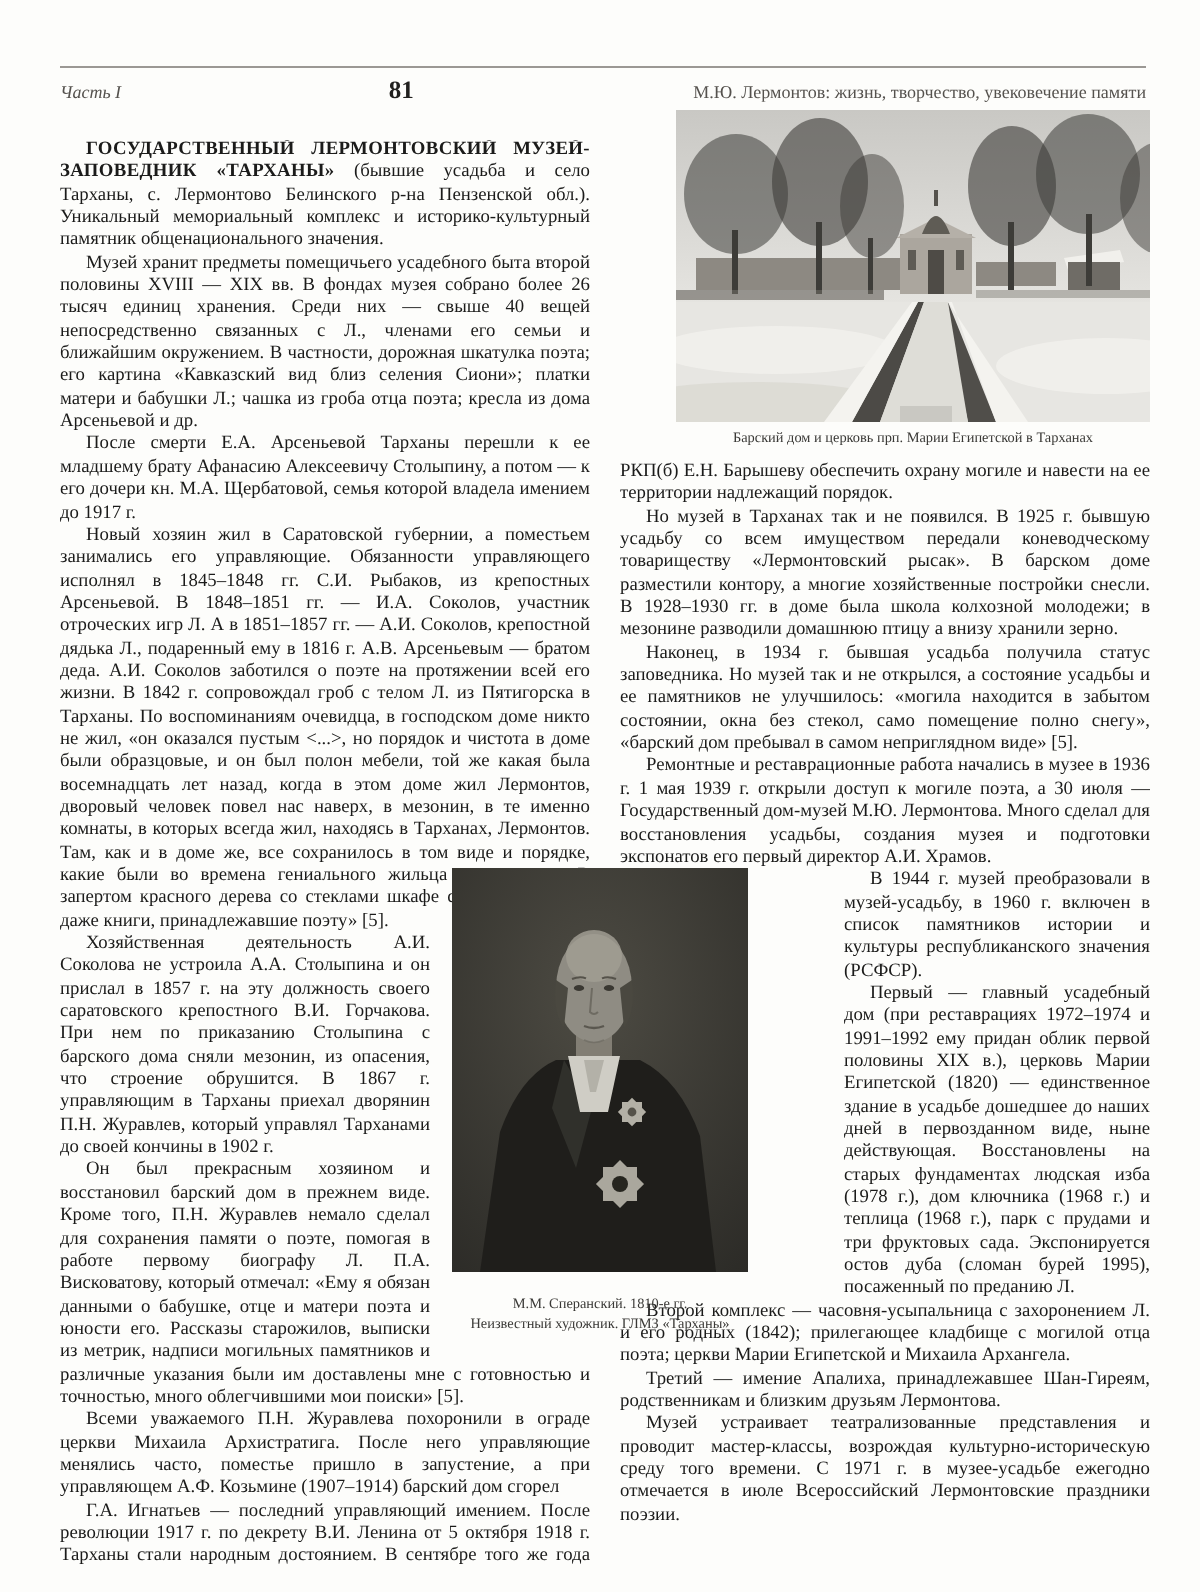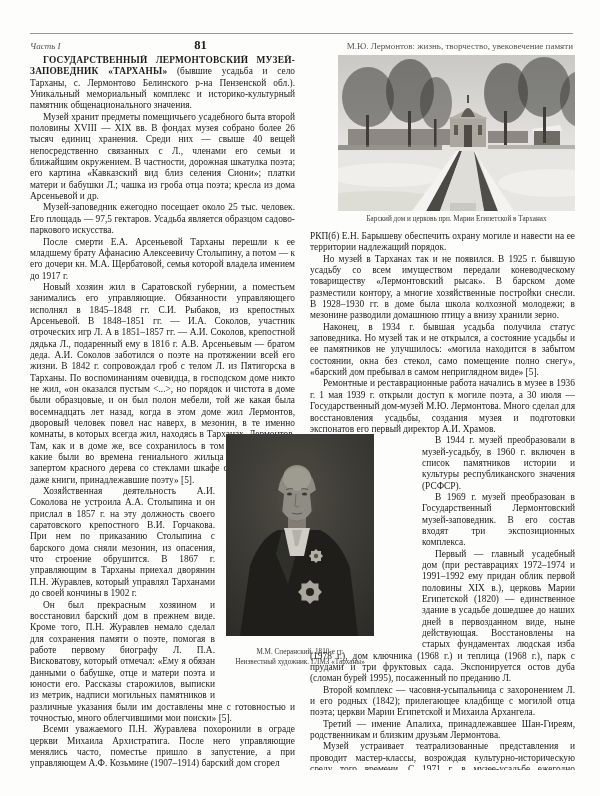--- a/index.html
+++ b/index.html
@@ -35,21 +35,21 @@
     position: absolute; left: 30px; right: 27px; top: 33px;
     border-top: 1px solid #9b9894; height: 0;
   }
 
   
   .col {
     position: absolute; top: 55px; height: 715px; overflow: hidden;
     font-size: 9.4px; line-height: 11.35px; text-align: justify;
     hyphens: auto; -webkit-hyphens: auto;
   }
-  .col-left  { left: 30px;  width: 265px; }
+  .col-left  { left: 30px;  width: 265px; margin-top: 15px; }
   .col-right { left: 310px; width: 265px; }
   .col p { text-indent: 13px; }
   .col p.no-indent { text-indent: 0; }
   .col b { letter-spacing: .2px; }
 
   
   .cutout-right { float: right; width: 80px;  height: 215px; }
   .cutout-left  { float: left;  width: 112px; height: 215px; }
 
   
@@ -78,21 +78,20 @@
     <span class="spacer-l"></span>
     <span class="page-num">81</span>
     <span class="spacer-r"></span>
     <span class="running-title">М.Ю. Лермонтов: жизнь, творчество, увековечение памяти</span>
   </div>
   <div class="header-rule"></div>
 
   <div class="col col-left">
     <p><b>ГОСУДАРСТВЕННЫЙ ЛЕРМОНТОВСКИЙ МУЗЕЙ-ЗАПОВЕДНИК «ТАРХАНЫ»</b><span> (бывшие усадьба и село Тарханы, с. Лермонтово Белинского р-на Пензенской обл.). Уникальный мемориальный комплекс и историко-культурный памятник общенационального значения.</span></p>
     <p>Музей хранит предметы помещичьего усадебного быта второй половины XVIII — XIX вв. В фондах музея собрано более 26 тысяч единиц хранения. Среди них — свыше 40 вещей непосредственно связанных с Л., членами его семьи и ближайшим окружением. В частности, дорожная шкатулка поэта; его картина «Кавказский вид близ селения Сиони»; платки матери и бабушки Л.; чашка из гроба отца поэта; кресла из дома Арсеньевой и др.</p>
-    <p>Музей-заповедник ежегодно посещает около 25 тыс. человек. Его площадь — 97,5 гектаров. Усадьба является образцом садово-паркового искусства.</p>
     <p>После смерти Е.А. Арсеньевой Тарханы перешли к ее младшему брату Афанасию Алексеевичу Столыпину, а потом — к его дочери кн. М.А. Щербатовой, семья которой владела имением до 1917 г.</p>
     <p>Новый хозяин жил в Саратовской губернии, а поместьем занимались его управляющие. Обязанности управляющего исполнял в 1845–1848 гг. С.И. Рыбаков, из крепостных Арсеньевой. В 1848–1851 гг. — И.А. Соколов, участник отроческих игр Л. А в 1851–1857 гг. — А.И. Соколов, крепостной дядька Л., подаренный ему в 1816 г. А.В. Арсеньевым — братом деда. А.И. Соколов заботился о поэте на протяжении всей его жизни. В 1842 г. сопровождал гроб с телом Л. из Пятигорска в Тарханы. По воспоминаниям очевидца, в господском доме никто не жил, «он оказался пустым &lt;...&gt;, но порядок и чистота в доме были образцовые, и он был полон мебели, той же какая была восемнадцать лет назад, когда в этом доме жил Лермонтов, дворовый человек повел нас наверх, в мезонин, в те именно комнаты, в которых всегда жил, находясь в Тарханах, Лермонтов. Там, как и в доме же, все сохранилось в том виде и порядке, какие были во времена гениального жильца этих комнат. В запертом красного дерева со стеклами шкафе стояли на полках даже книги, принадлежавшие поэту» [5].</p>
     <div class="cutout-right"></div>
     <p>Хозяйственная деятельность А.И. Соколова не устроила А.А. Столыпина и он прислал в 1857 г. на эту должность своего саратовского крепостного В.И. Горчакова. При нем по приказанию Столыпина с барского дома сняли мезонин, из опасения, что строение обрушится. В 1867 г. управляющим в Тарханы приехал дворянин П.Н. Журавлев, который управлял Тарханами до своей кончины в 1902 г.</p>
     <p>Он был прекрасным хозяином и восстановил барский дом в прежнем виде. Кроме того, П.Н. Журавлев немало сделал для сохранения памяти о поэте, помогая в работе первому биографу Л. П.А. Висковатову, который отмечал: «Ему я обязан данными о бабушке, отце и матери поэта и юности его. Рассказы старожилов, выписки из метрик, надписи могильных памятников и различные указания были им доставлены мне с готовностью и точностью, много облегчившими мои поиски» [5].</p>
     <p>Всеми уважаемого П.Н. Журавлева похоронили в ограде церкви Михаила Архистратига. После него управляющие менялись часто, поместье пришло в запустение, а при управляющем А.Ф. Козьмине (1907–1914) барский дом сгорел</p>
     <p>Г.А. Игнатьев — последний управляющий имением. После революции 1917 г. по декрету В.И. Ленина от 5 октября 1918 г. Тарханы стали народным достоянием. В сентябре того же года нарком народного просвещения А.П. Луначарский поручил председателю Чембарского (г. Белинский) уездного комитета</p>
   </div>
 
   <div class="col col-right">
@@ -155,21 +154,20 @@
       </svg>
       <figcaption class="fig-caption">Барский дом и церковь прп. Марии Египетской в Тарханах</figcaption>
     </figure>
 
     <p class="no-indent">РКП(б) Е.Н. Барышеву обеспечить охрану могиле и навести на ее территории надлежащий порядок.</p>
     <p>Но музей в Тарханах так и не появился. В 1925 г. бывшую усадьбу со всем имуществом передали коневодческому товариществу «Лермонтовский рысак». В барском доме разместили контору, а многие хозяйственные постройки снесли. В 1928–1930 гг. в доме была школа колхозной молодежи; в мезонине разводили домашнюю птицу а внизу хранили зерно.</p>
     <p>Наконец, в 1934 г. бывшая усадьба получила статус заповедника. Но музей так и не открылся, а состояние усадьбы и ее памятников не улучшилось: «могила находится в забытом состоянии, окна без стекол, само помещение полно снегу», «барский дом пребывал в самом неприглядном виде» [5].</p>
     <p>Ремонтные и реставрационные работа начались в музее в 1936 г. 1 мая 1939 г. открыли доступ к могиле поэта, а 30 июля — Государственный дом-музей М.Ю. Лермонтова. Много сделал для восстановления усадьбы, создания музея и подготовки экспонатов его первый директор А.И. Храмов.</p>
     <div class="cutout-left"></div>
     <p>В 1944 г. музей преобразовали в музей-усадьбу, в 1960 г. включен в список памятников истории и культуры республиканского значения (РСФСР).</p>
-    <p>В 1969 г. музей преобразован в Государственный Лермонтовский музей-заповедник. В его состав входят три экспозиционных комплекса.</p>
     <p>Первый — главный усадебный дом (при реставрациях 1972–1974 и 1991–1992 ему придан облик первой половины XIX в.), церковь Марии Египетской (1820) — единственное здание в усадьбе дошедшее до наших дней в первозданном виде, ныне действующая. Восстановлены на старых фундаментах людская изба (1978 г.), дом ключника (1968 г.) и теплица (1968 г.), парк с прудами и три фруктовых сада. Экспонируется остов дуба (сломан бурей 1995), посаженный по преданию Л.</p>
     <p>Второй комплекс — часовня-усыпальница с захоронением Л. и его родных (1842); прилегающее кладбище с могилой отца поэта; церкви Марии Египетской и Михаила Архангела.</p>
     <p>Третий — имение Апалиха, принадлежавшее Шан-Гиреям, родственникам и близким друзьям Лермонтова.</p>
     <p>Музей устраивает театрализованные представления и проводит мастер-классы, возрождая культурно-историческую среду того времени. С 1971 г. в музее-усадьбе ежегодно отмечается в июле Всероссийский Лермонтовские праздники поэзии.</p>
 
   </div>
 
   <div class="portrait-wrap">
     <svg viewBox="0 0 148 202" preserveAspectRatio="none" role="img">
       <defs>

